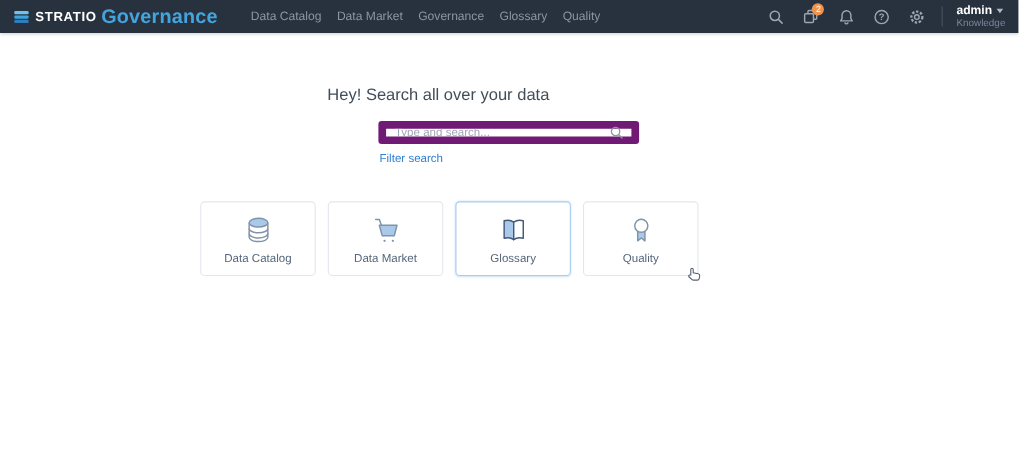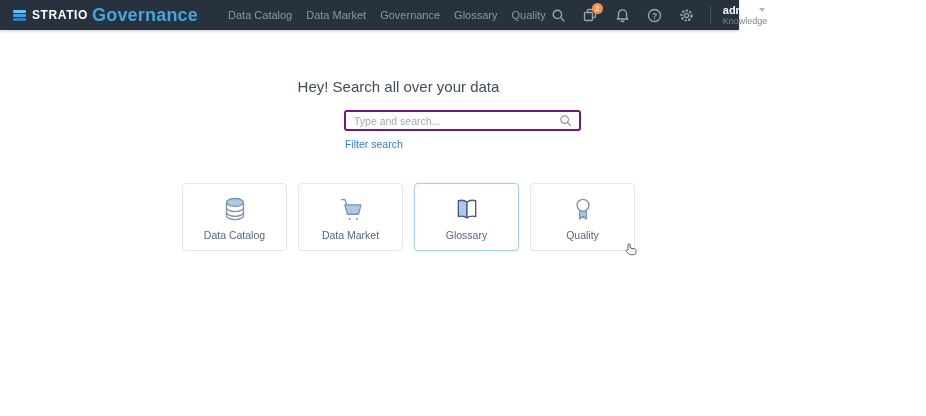--- a/index.html
+++ b/index.html
@@ -3,21 +3,21 @@
 <meta charset="utf-8">
 <style>
   * { margin:0; padding:0; box-sizing:border-box; }
   html,body { width:926px; height:416px; }
   body {
     font-family:"Liberation Sans", sans-serif;
     background:#ffffff; overflow:hidden; position:relative;
   }
   
   .topbar {
-    position:absolute; top:0; left:0; width:739px; height:30px;
+    position:absolute; top:0; left:0; width:926px; height:30px;
     background:#28323F; display:flex; align-items:center;
     box-shadow:0 1px 3px rgba(40,50,63,.25);
   }
   .logo { display:flex; align-items:center; margin-left:13px; cursor:default; }
   .logo-bars { display:flex; flex-direction:column; gap:1px; margin-right:6px; }
   .logo-bars span { display:block; width:13px; height:3px; border-radius:1px; }
   .logo-bars span:nth-child(1){ background:#67c6ef; }
   .logo-bars span:nth-child(2){ background:#3fa3dd; }
   .logo-bars span:nth-child(3){ background:#2b7fc0; }
   .logo-brand { color:#ffffff; font-size:12px; font-weight:bold; letter-spacing:.6px; }
@@ -37,21 +37,21 @@
   .user-name { color:#ffffff; font-size:11px; font-weight:bold; }
   .user-caret { width:0; height:0; border-left:3.5px solid transparent; border-right:3.5px solid transparent; border-top:4px solid #aeb8c4; }
   .user-org { color:#78859a; font-size:9px; margin-top:1px; }
   
   .heading {
     position:absolute; top:78px; left:0; width:797px; text-align:center;
     color:#414d59; font-size:15px; font-weight:normal;
   }
   .search-box {
     position:absolute; left:344px; top:110px; width:237px; height:21px;
-    border:2px solid #701a75; border-radius:3px; background:#fff;
+    border:7px solid #701a75; border-radius:3px; background:#fff;
     display:flex; align-items:center;
   }
   .search-box input {
     border:none; outline:none; flex:1; height:100%; font-size:10.5px;
     padding:0 4px 0 8px; color:#414d59; background:transparent;
     font-family:"Liberation Sans", sans-serif;
   }
   .search-box input::placeholder { color:#9fa9b4; }
   .search-box .mag { margin-right:7px; display:flex; cursor:pointer; }
   .filter-link {

